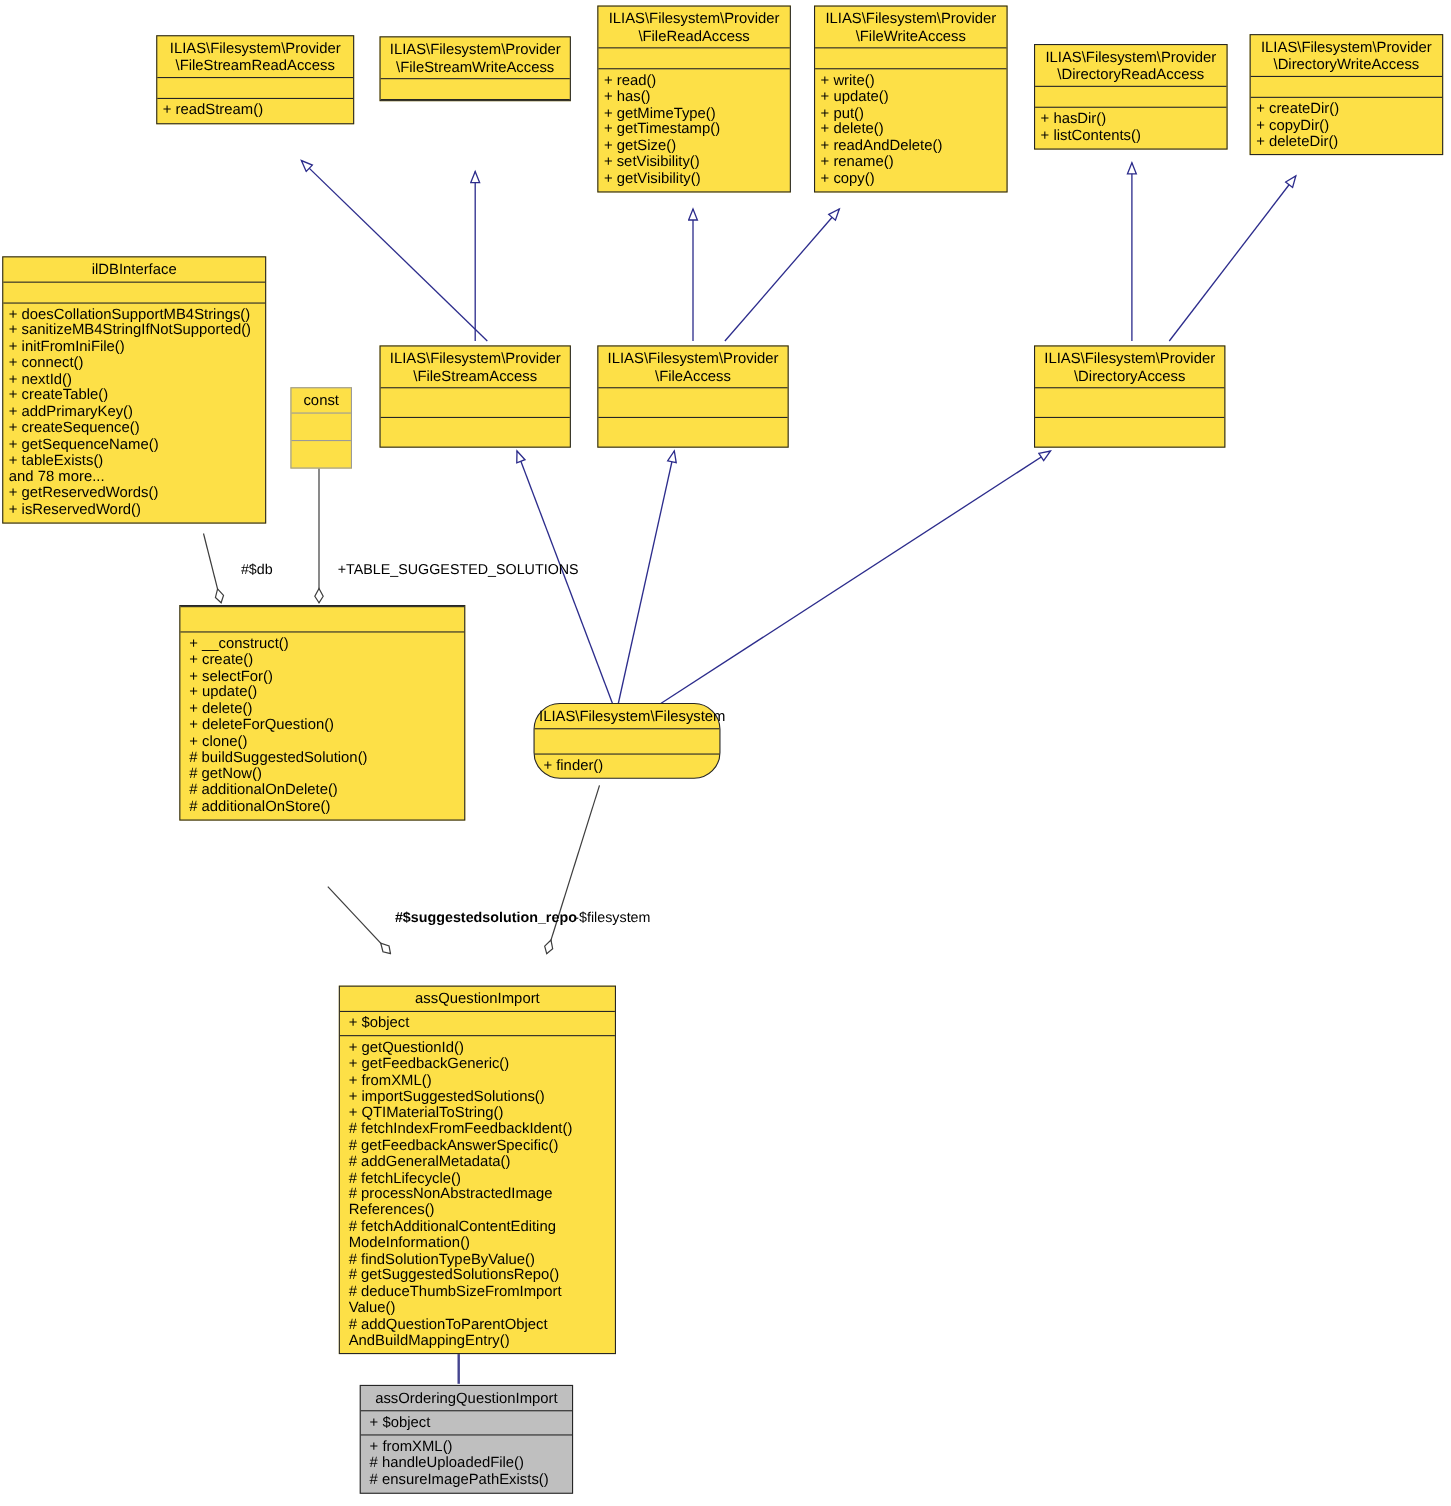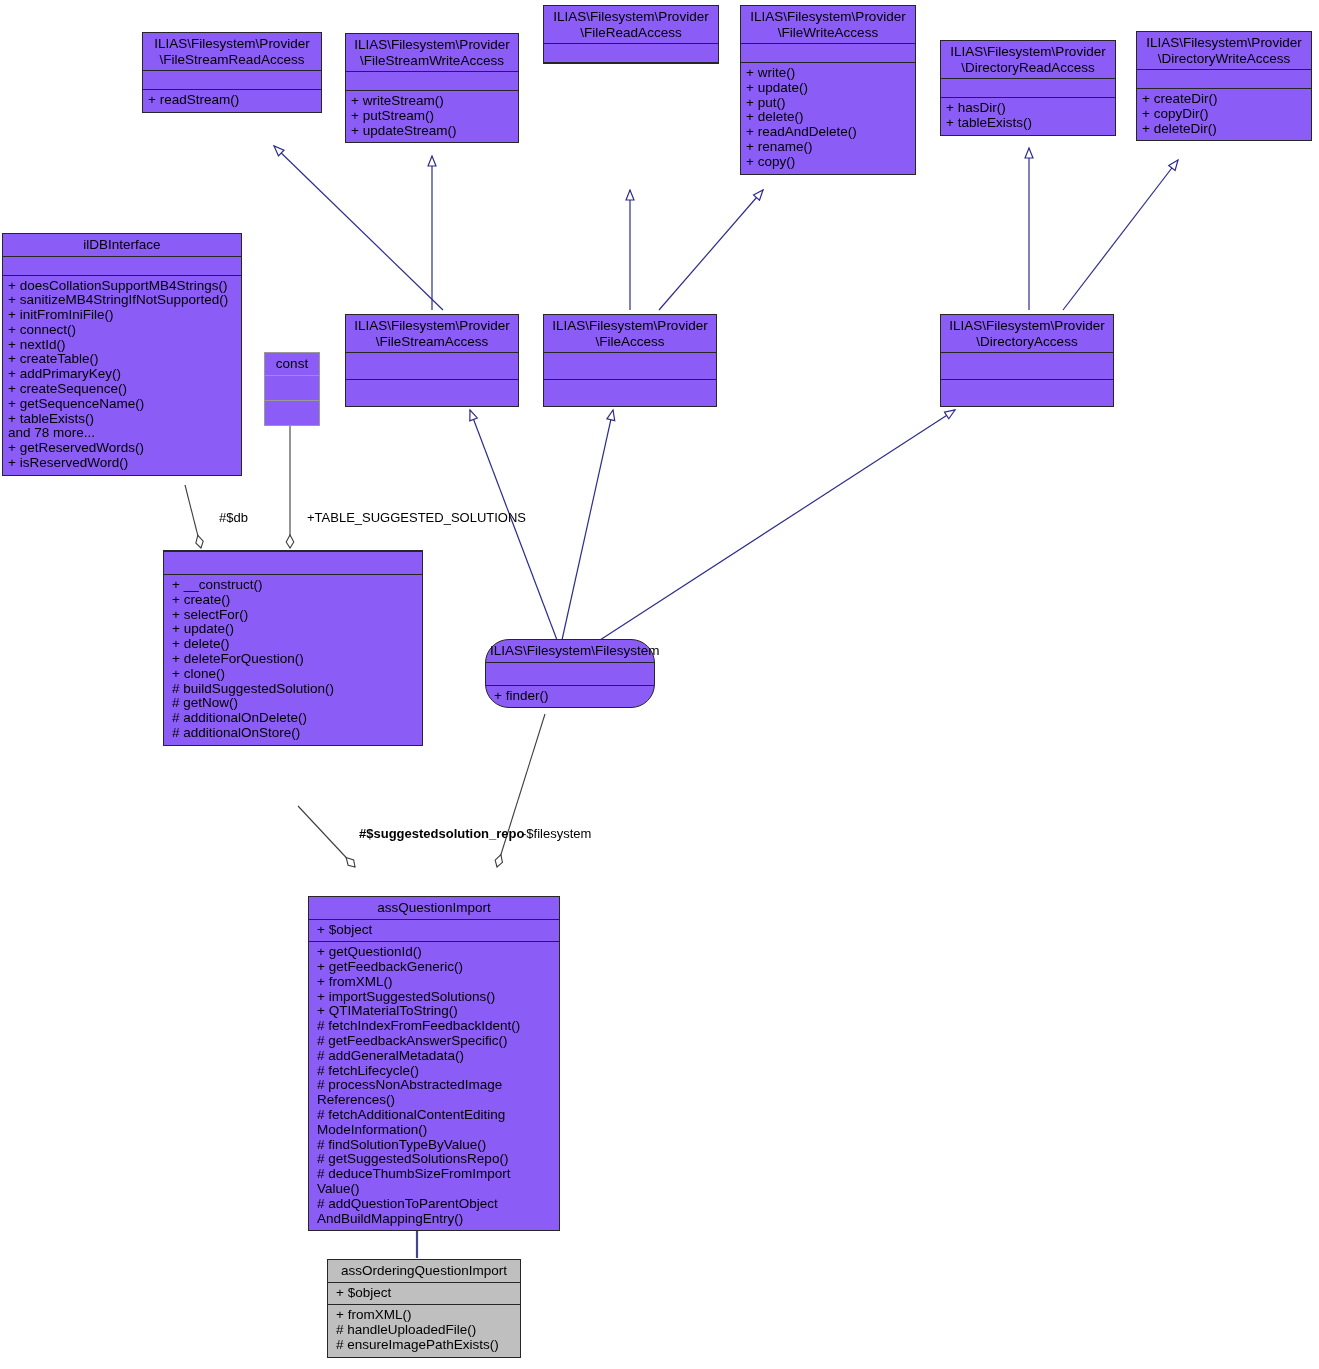--- a/index.html
+++ b/index.html
@@ -19,21 +19,21 @@
   svg.edges {
     position: absolute;
     left: 0;
     top: 0;
     width: 1319px;
     height: 1369px;
     pointer-events: none;
   }
   .node {
     position: absolute;
-    background: #8b5cf6;
+    background: #fde047;
     border: 1px solid #262626;
     box-sizing: border-box;
     z-index: 2;
   }
   .node.gray {
     background: #bfbfbf;
   }
   .node.lightborder {
     border: 1px solid #9a9a9a;
     margin-top: 30px;
@@ -127,31 +127,35 @@
     <div class="sep"></div>
     <div class="compartment">+ readStream()</div>
   </div>
 
   <div class="node" style="left:345px; top:33px; width:174px;">
     <div class="title">ILIAS\Filesystem\Provider
 \FileStreamWriteAccess</div>
     <div class="sep"></div>
     <div class="compartment empty"></div>
     <div class="sep"></div>
-    <div class="compartment">+ writeStream()
-+ putStream()
-+ updateStream()</div>
   </div>
 
   <div class="node" style="left:543px; top:5px; width:176px;">
     <div class="title">ILIAS\Filesystem\Provider
 \FileReadAccess</div>
     <div class="sep"></div>
     <div class="compartment empty"></div>
     <div class="sep"></div>
+    <div class="compartment">+ read()
++ has()
++ getMimeType()
++ getTimestamp()
++ getSize()
++ setVisibility()
++ getVisibility()</div>
   </div>
 
   <div class="node" style="left:740px; top:5px; width:176px;">
     <div class="title">ILIAS\Filesystem\Provider
 \FileWriteAccess</div>
     <div class="sep"></div>
     <div class="compartment empty"></div>
     <div class="sep"></div>
     <div class="compartment">+ write()
 + update()
@@ -162,21 +166,21 @@
 + copy()</div>
   </div>
 
   <div class="node" style="left:940px; top:40px; width:176px;">
     <div class="title">ILIAS\Filesystem\Provider
 \DirectoryReadAccess</div>
     <div class="sep"></div>
     <div class="compartment empty"></div>
     <div class="sep"></div>
     <div class="compartment">+ hasDir()
-+ tableExists()</div>
++ listContents()</div>
   </div>
 
   <div class="node" style="left:1136px; top:31px; width:176px;">
     <div class="title">ILIAS\Filesystem\Provider
 \DirectoryWriteAccess</div>
     <div class="sep"></div>
     <div class="compartment empty"></div>
     <div class="sep"></div>
     <div class="compartment">+ createDir()
 + copyDir()

